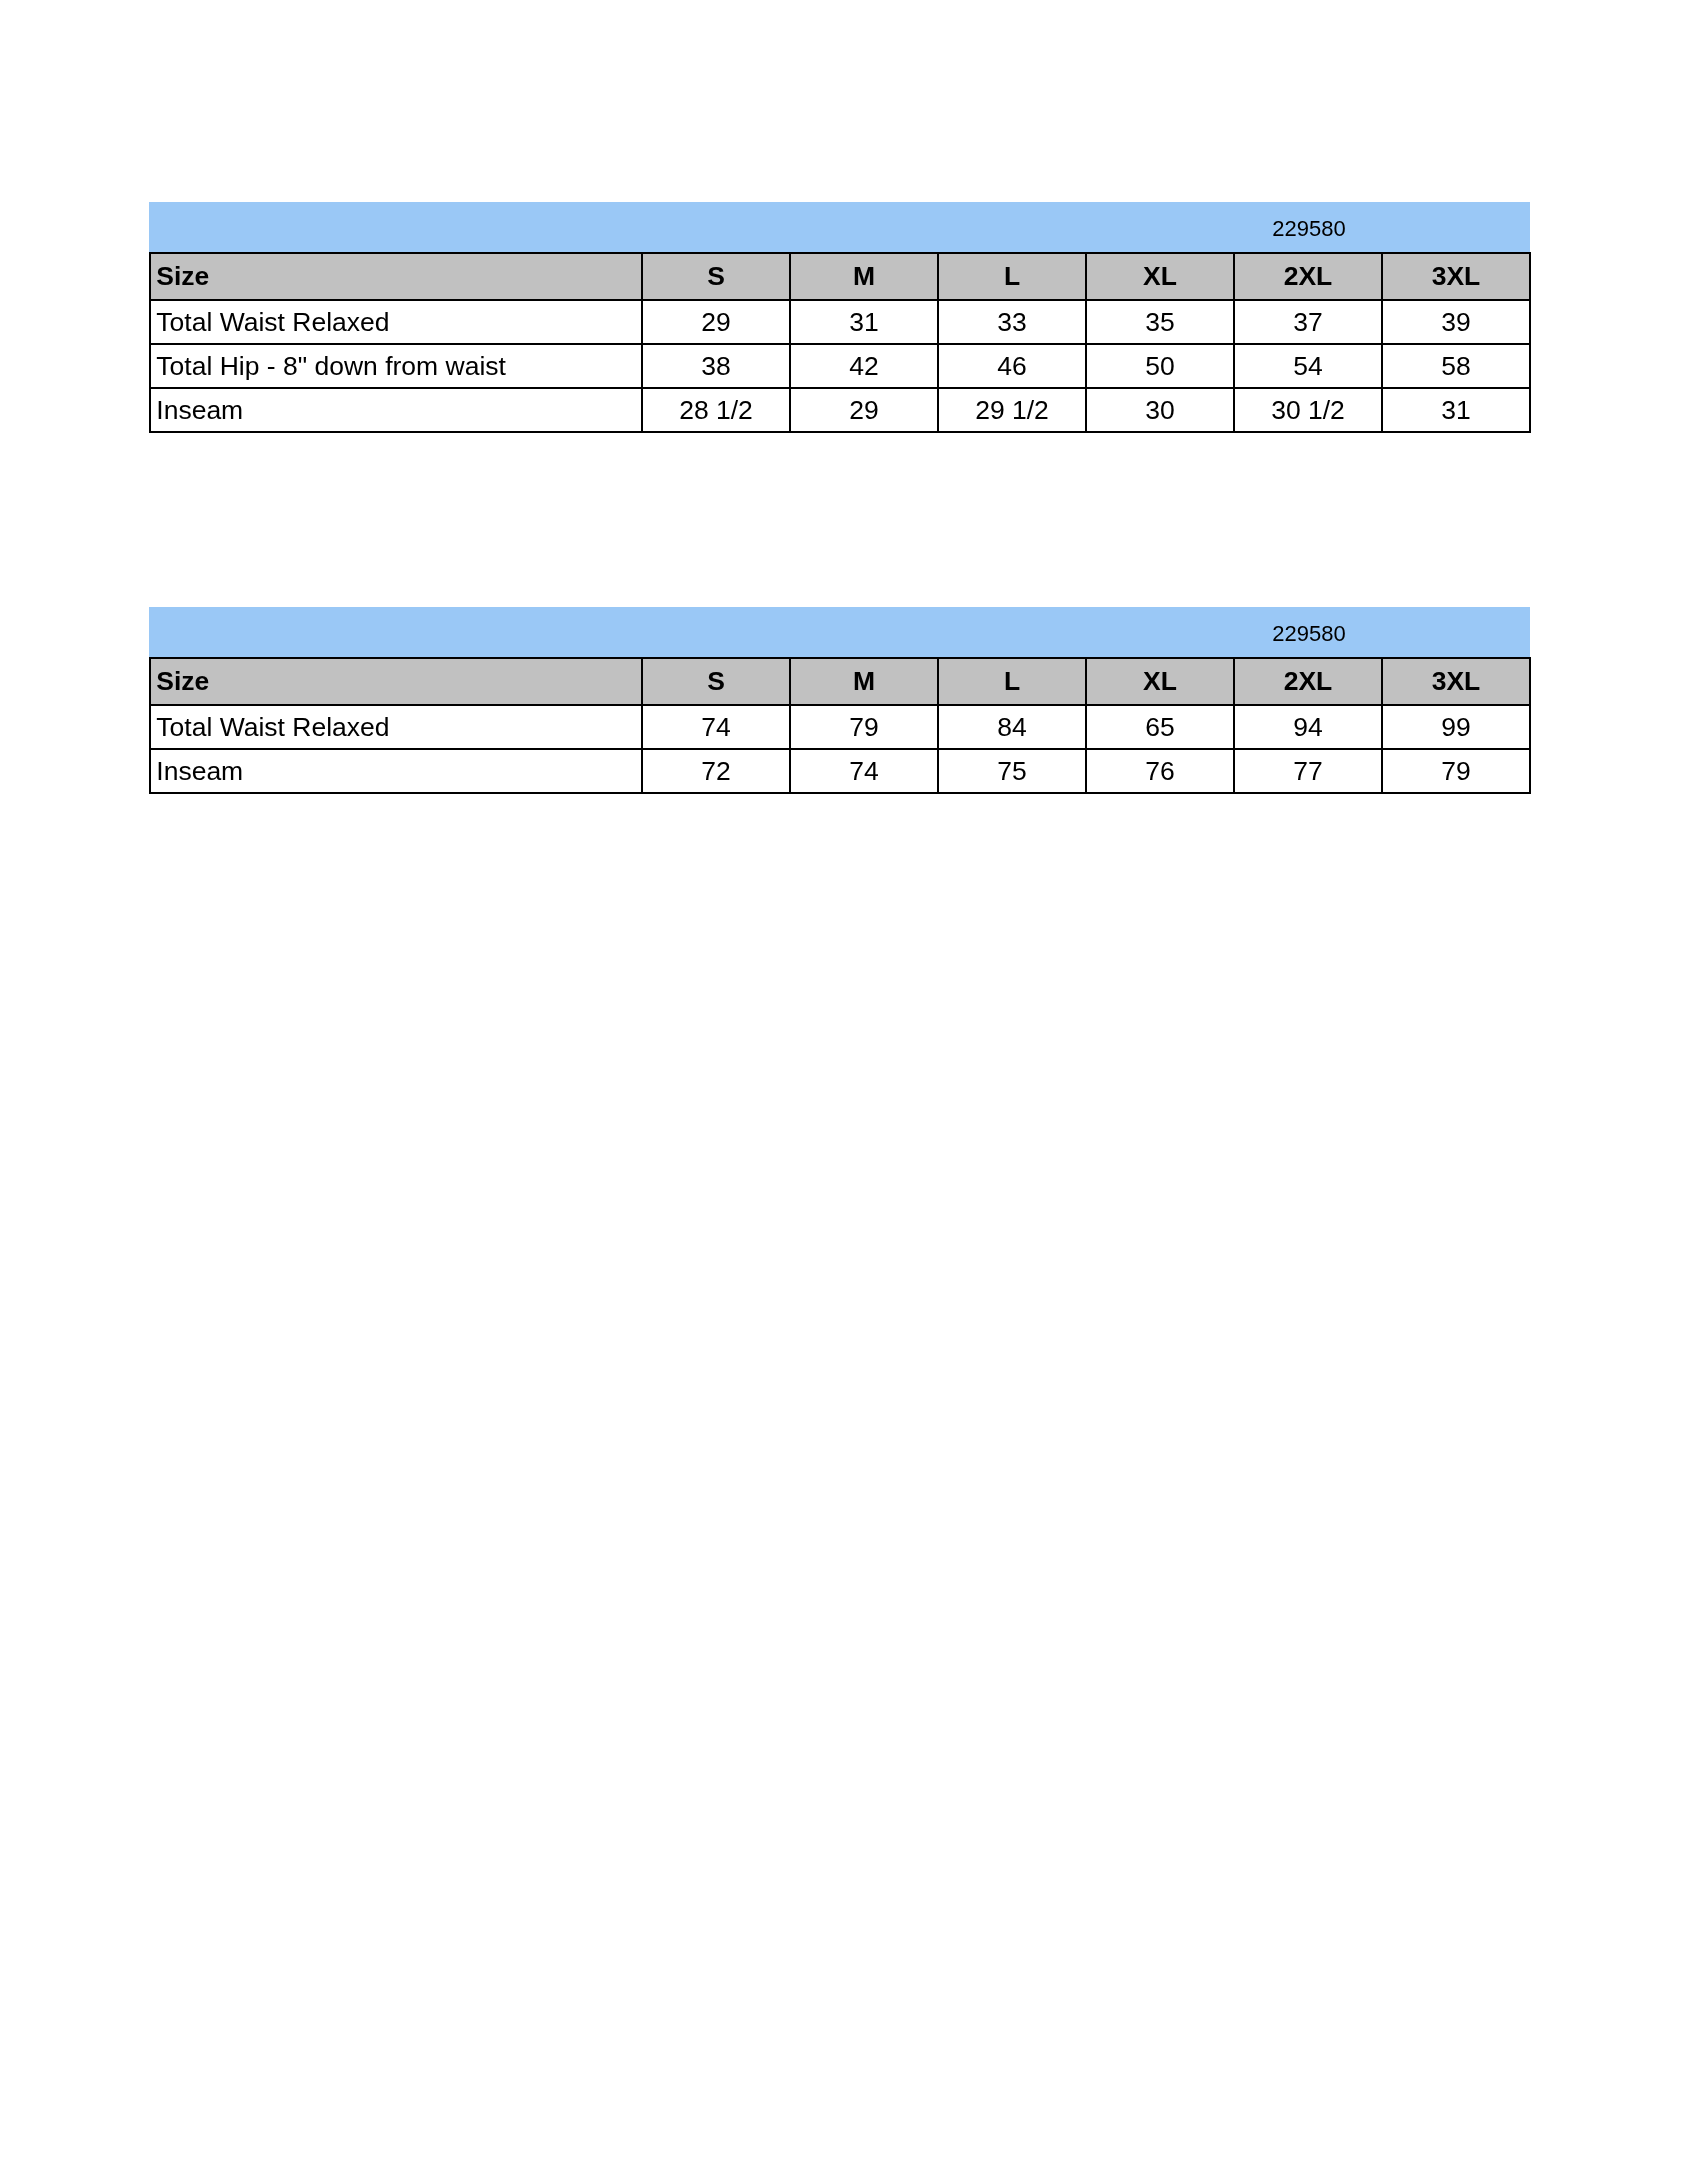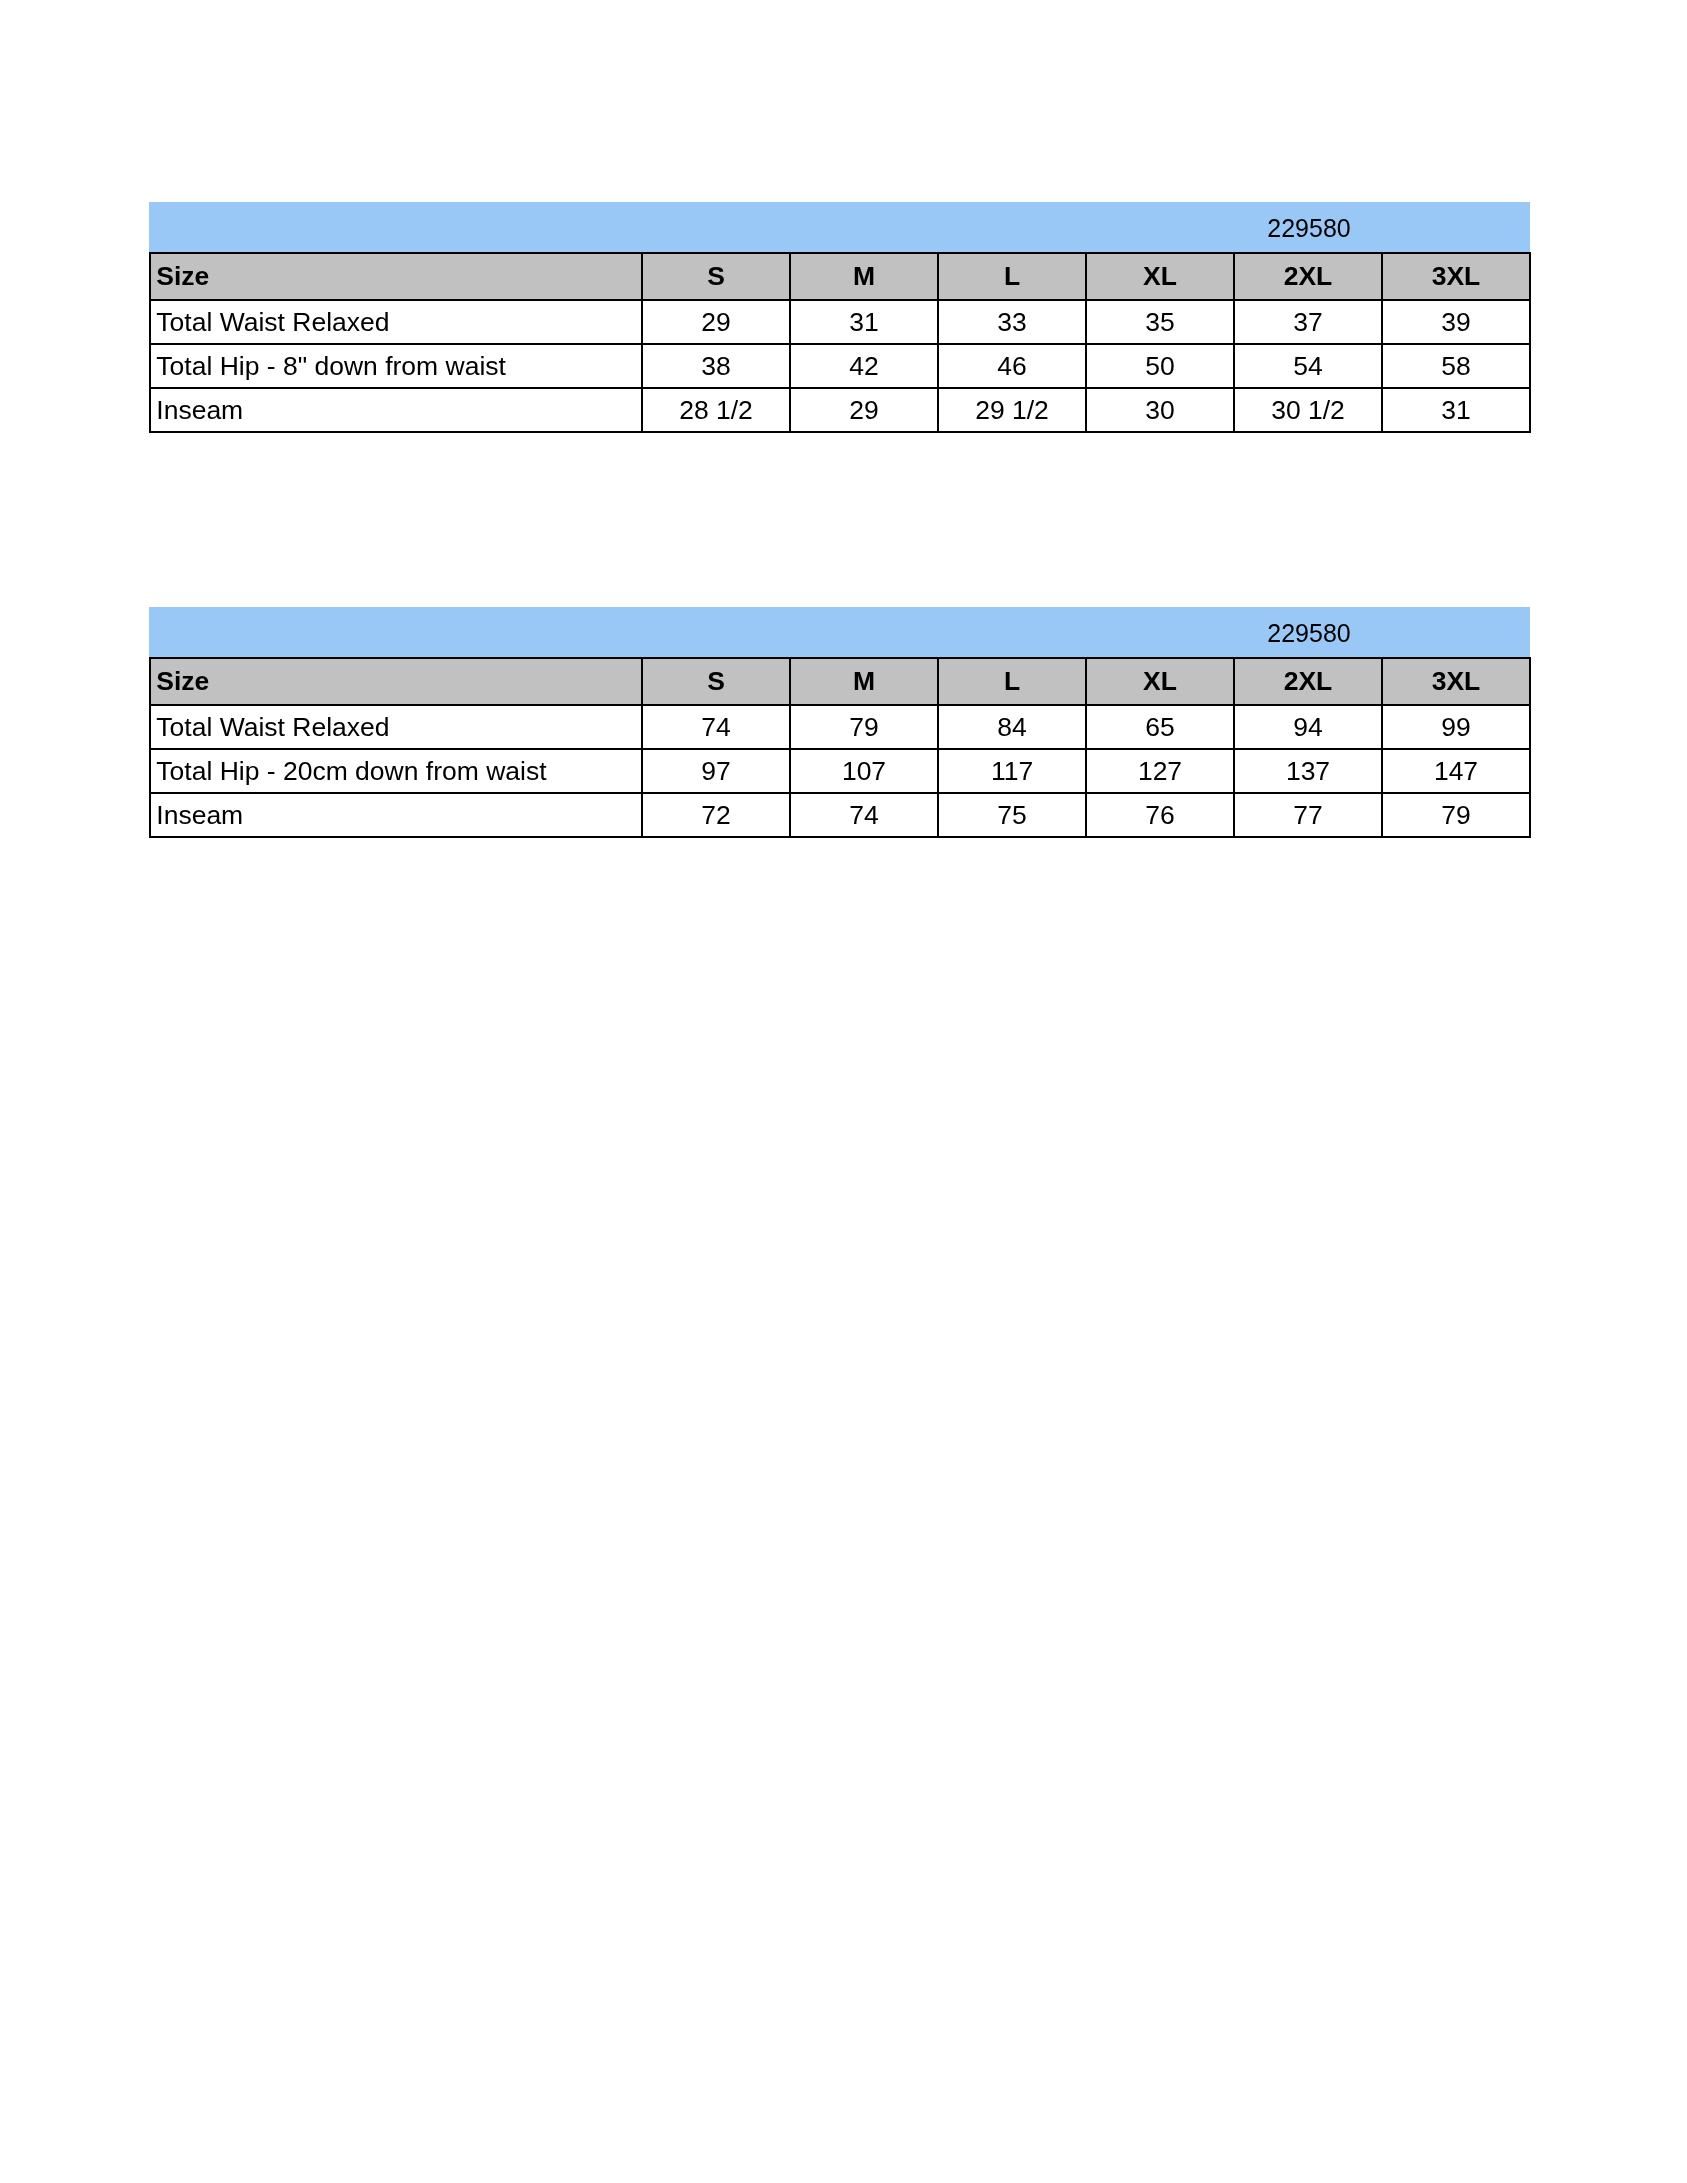--- a/index.html
+++ b/index.html
@@ -41,21 +41,21 @@
     letter-spacing: 0;
     padding-left: 14.6px;
     white-space: nowrap;
   }
 
   .title-bar .code-text {
     position: absolute;
     left: 84%;
     top: 50%;
     transform: translate(-50%, -44%);
-    font-size: 25px;
+    font-size: 22px;
     white-space: nowrap;
   }
 
   table.size-table {
     width: 100%;
     border-collapse: collapse;
     table-layout: fixed;
   }
 
   table.size-table td, table.size-table th {
@@ -177,29 +177,20 @@
         <tr class="data-row">
           <td class="label-cell">Total Waist Relaxed</td>
           <td class="value-cell">74</td>
           <td class="value-cell">79</td>
           <td class="value-cell">84</td>
           <td class="value-cell">65</td>
           <td class="value-cell">94</td>
           <td class="value-cell">99</td>
         </tr>
         <tr class="data-row">
-          <td class="label-cell">Total Hip - 20cm down from waist</td>
-          <td class="value-cell">97</td>
-          <td class="value-cell">107</td>
-          <td class="value-cell">117</td>
-          <td class="value-cell">127</td>
-          <td class="value-cell">137</td>
-          <td class="value-cell">147</td>
-        </tr>
-        <tr class="data-row">
           <td class="label-cell">Inseam</td>
           <td class="value-cell">72</td>
           <td class="value-cell">74</td>
           <td class="value-cell">75</td>
           <td class="value-cell">76</td>
           <td class="value-cell">77</td>
           <td class="value-cell">79</td>
         </tr>
       </tbody>
     </table>

